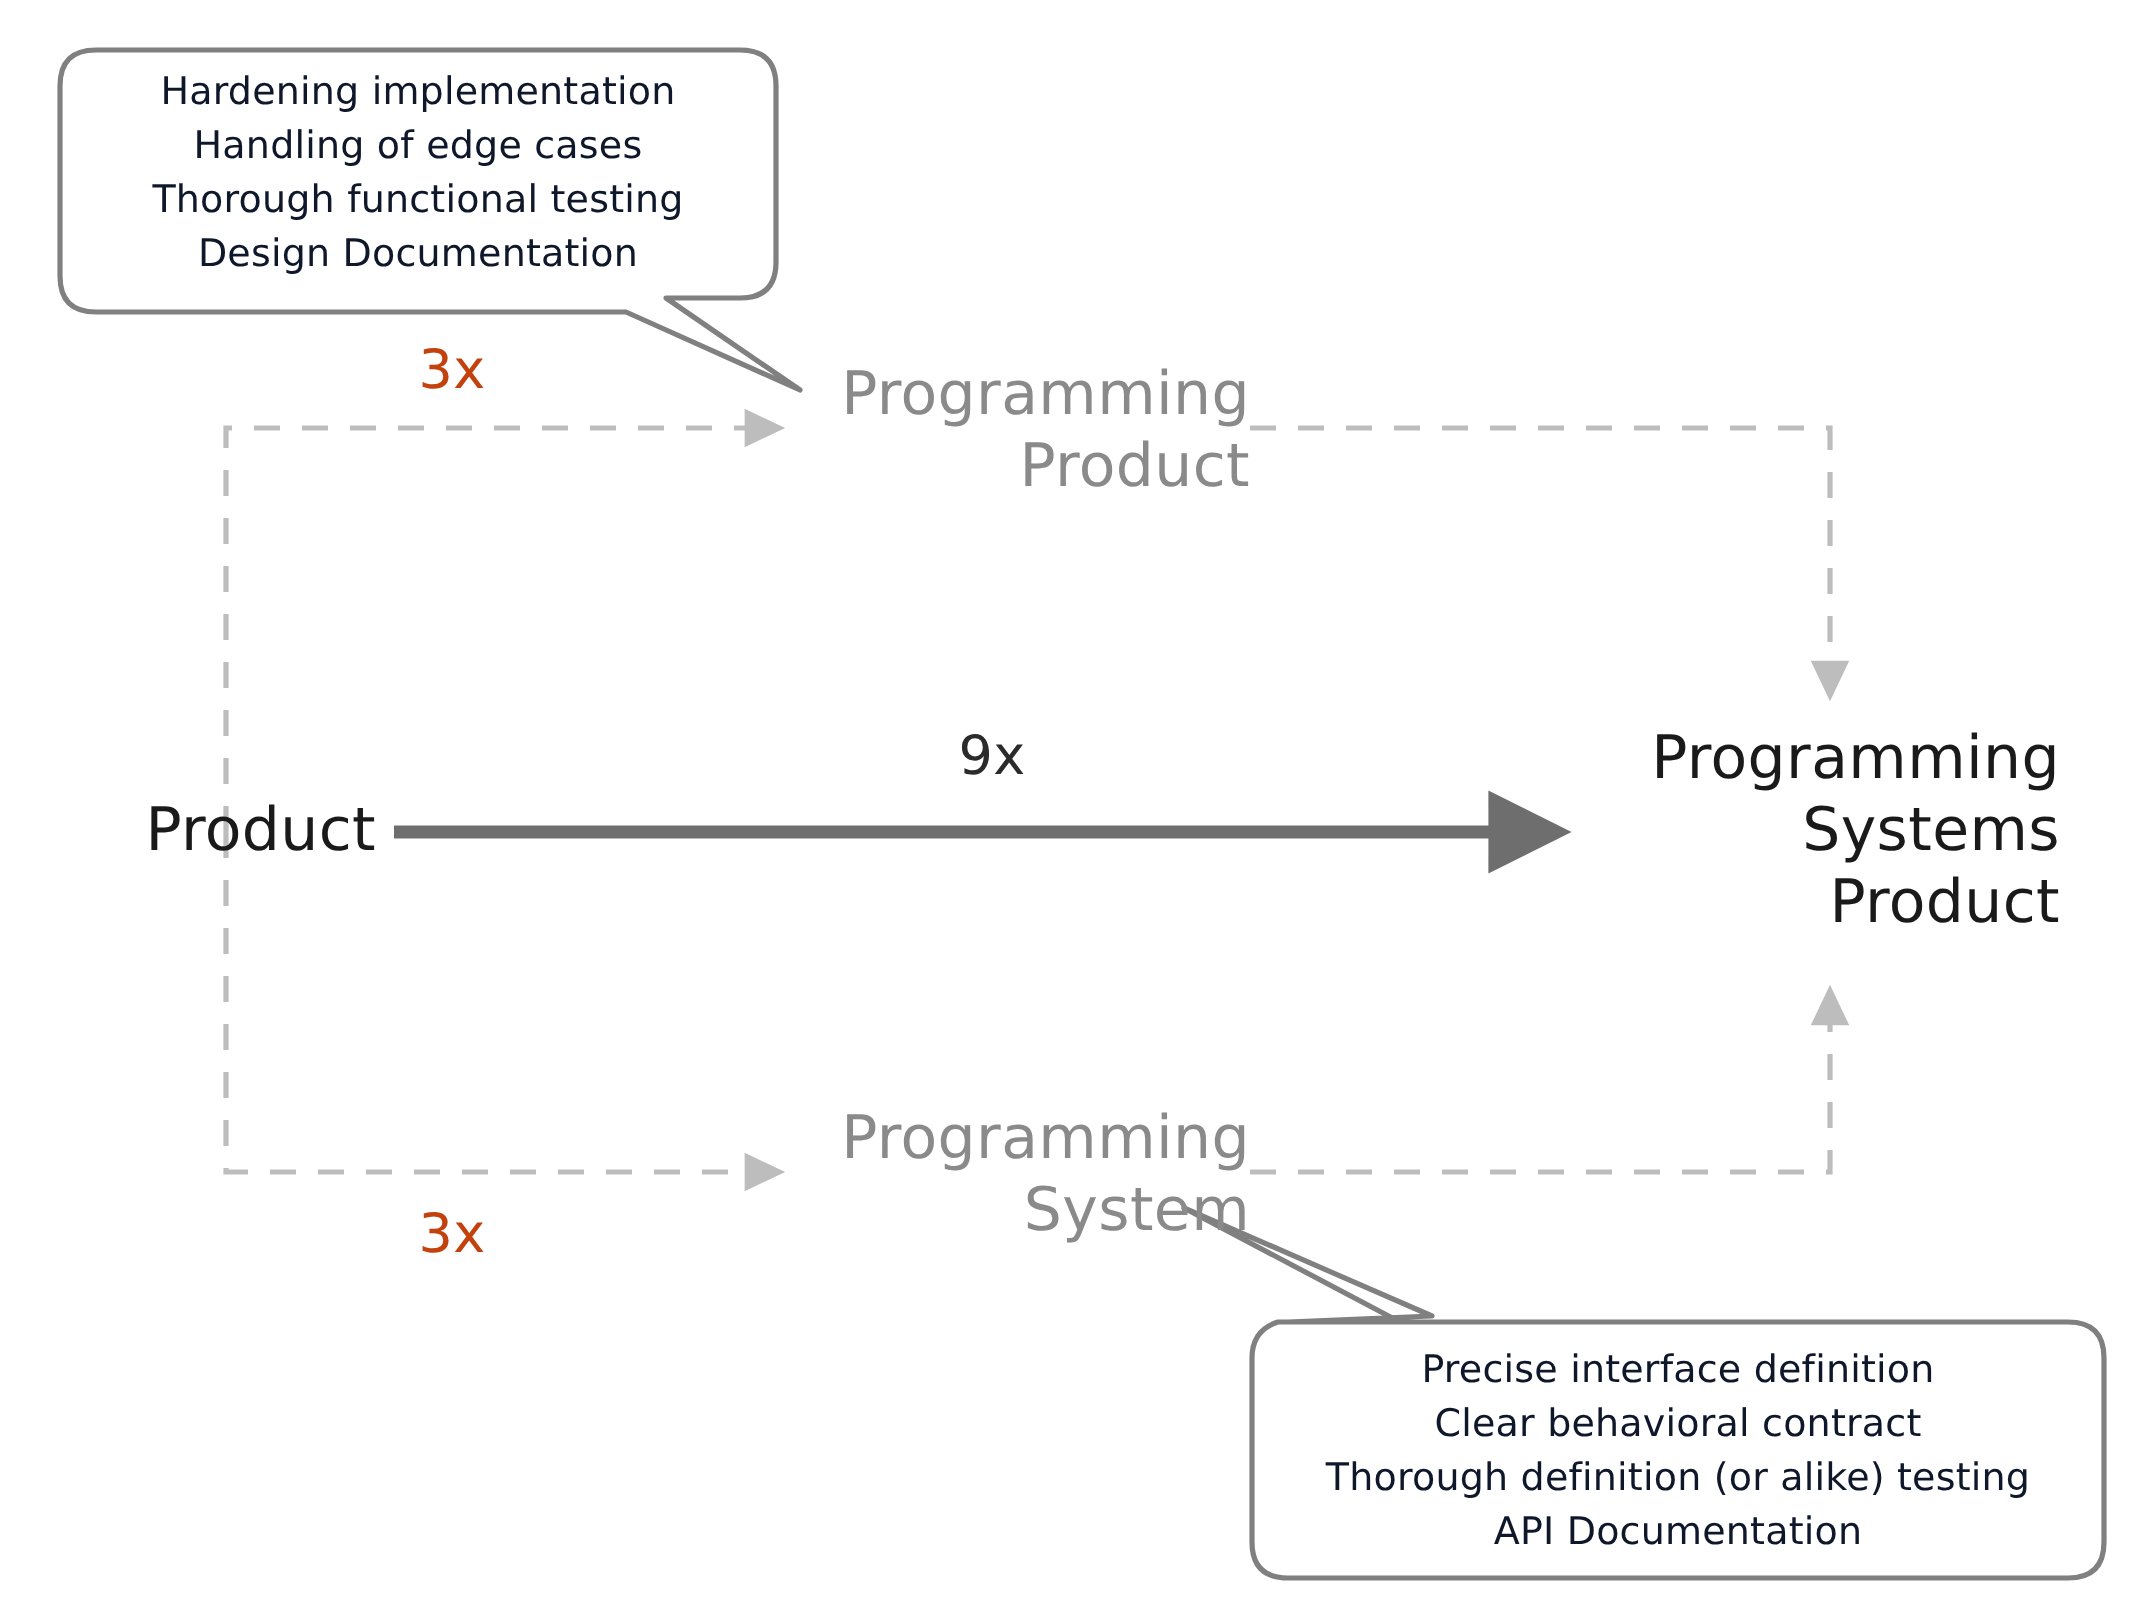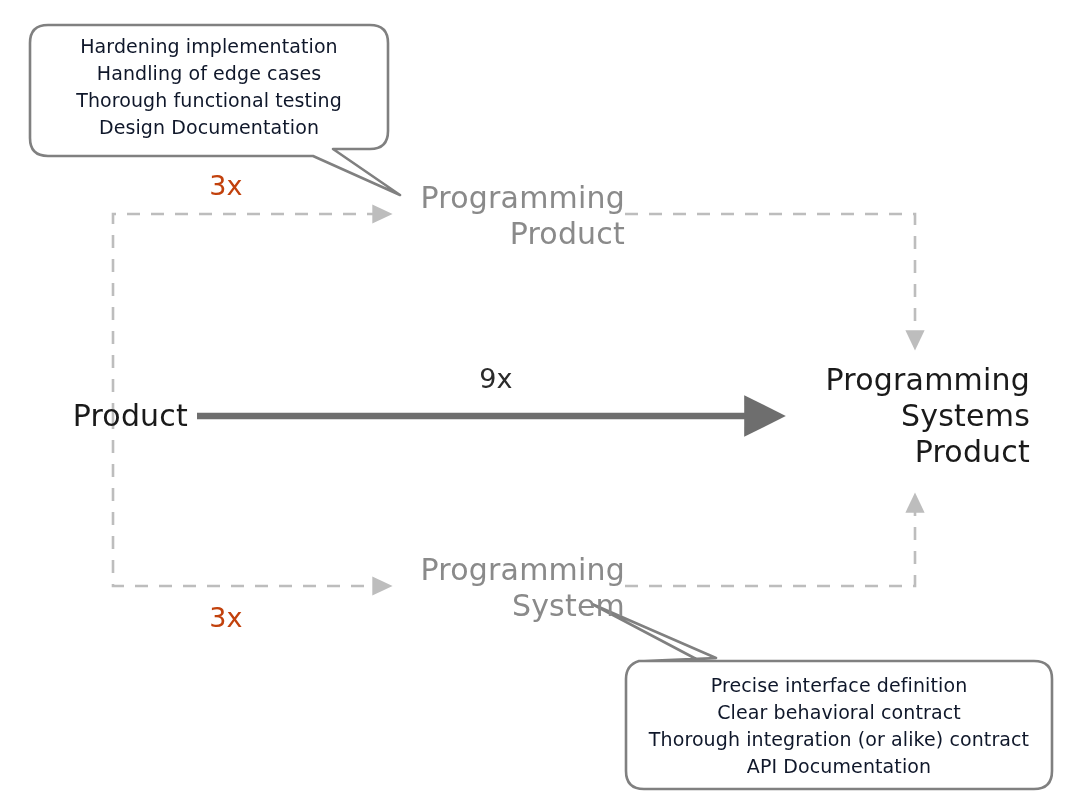--- a/index.html
+++ b/index.html
@@ -99,21 +99,21 @@
              L626,679 Q626,665 639,661 L700,661 L592,604 L716,658 Z" fill="#ffffff" stroke="#808080" stroke-width="2.6" stroke-linejoin="round"></path>
   </svg>
 
   <div class="callout-text" style="left:40px; top:33px; width:338px;">Hardening implementation
 Handling of edge cases
 Thorough functional testing
 Design Documentation</div>
 
   <div class="callout-text" style="left:634px; top:672px; width:410px;">Precise interface definition
 Clear behavioral contract
-Thorough integration (or alike) contract
+Thorough definition (or alike) testing
 API Documentation</div>
 
   <div class="node node-dark" style="left:28px; top:398px; width:160px;">Product</div>
 
   <div class="node node-gray" style="left:395px; top:180px; width:230px;">Programming
 Product</div>
 
   <div class="node node-gray" style="left:395px; top:552px; width:230px;">Programming
 System</div>
 

